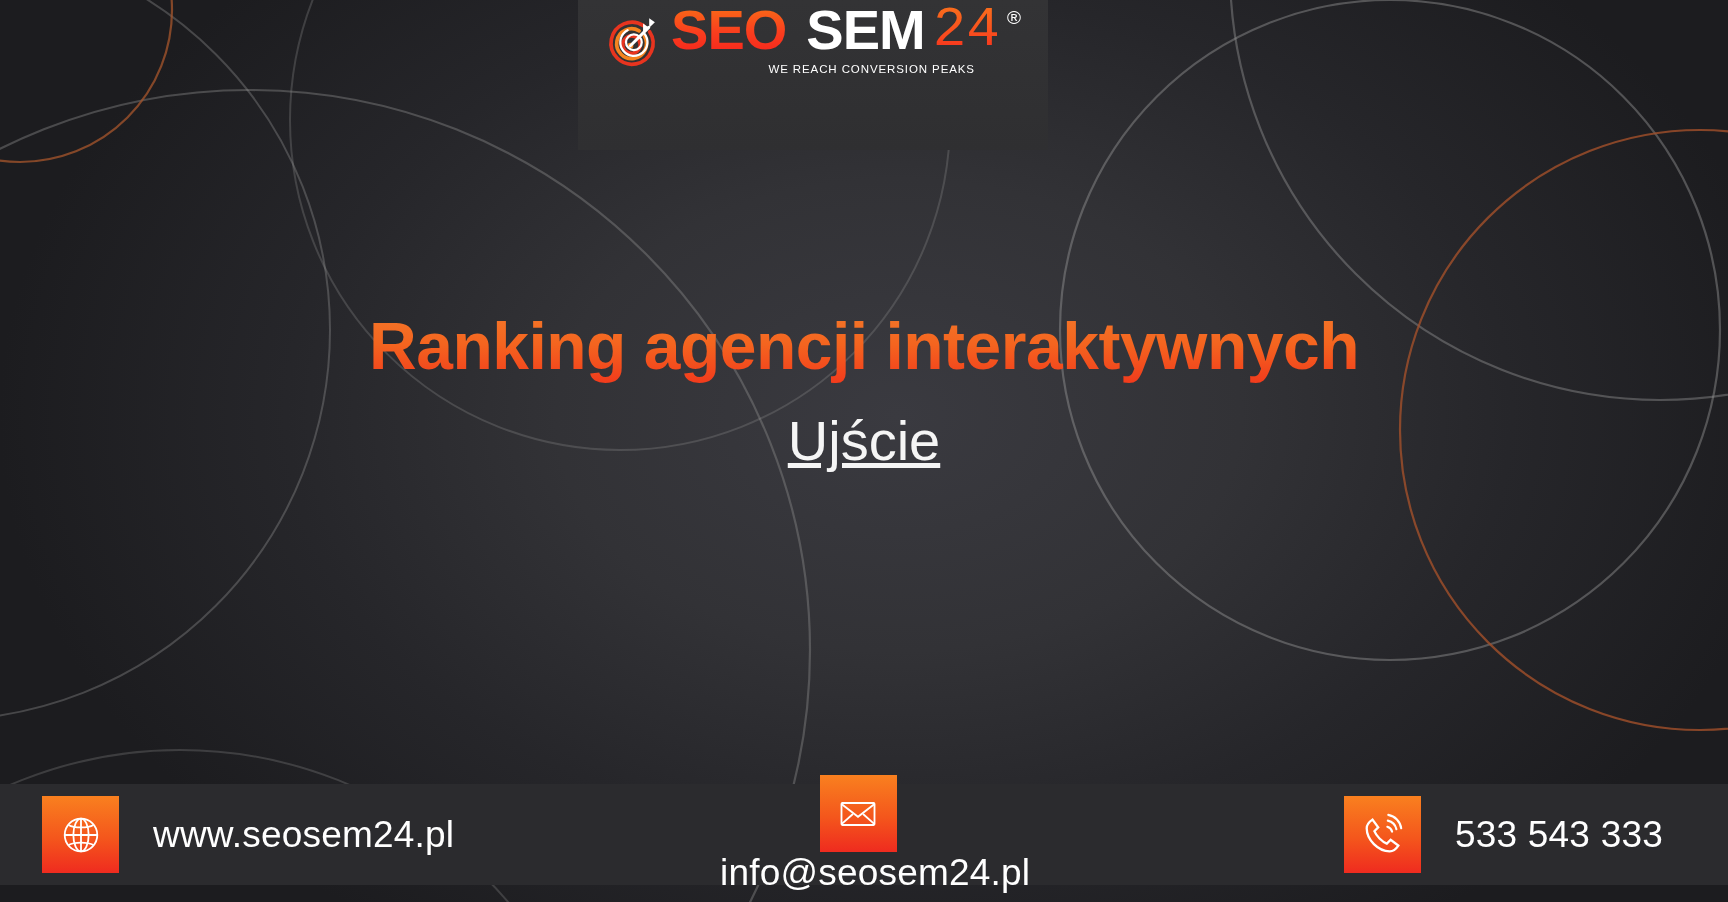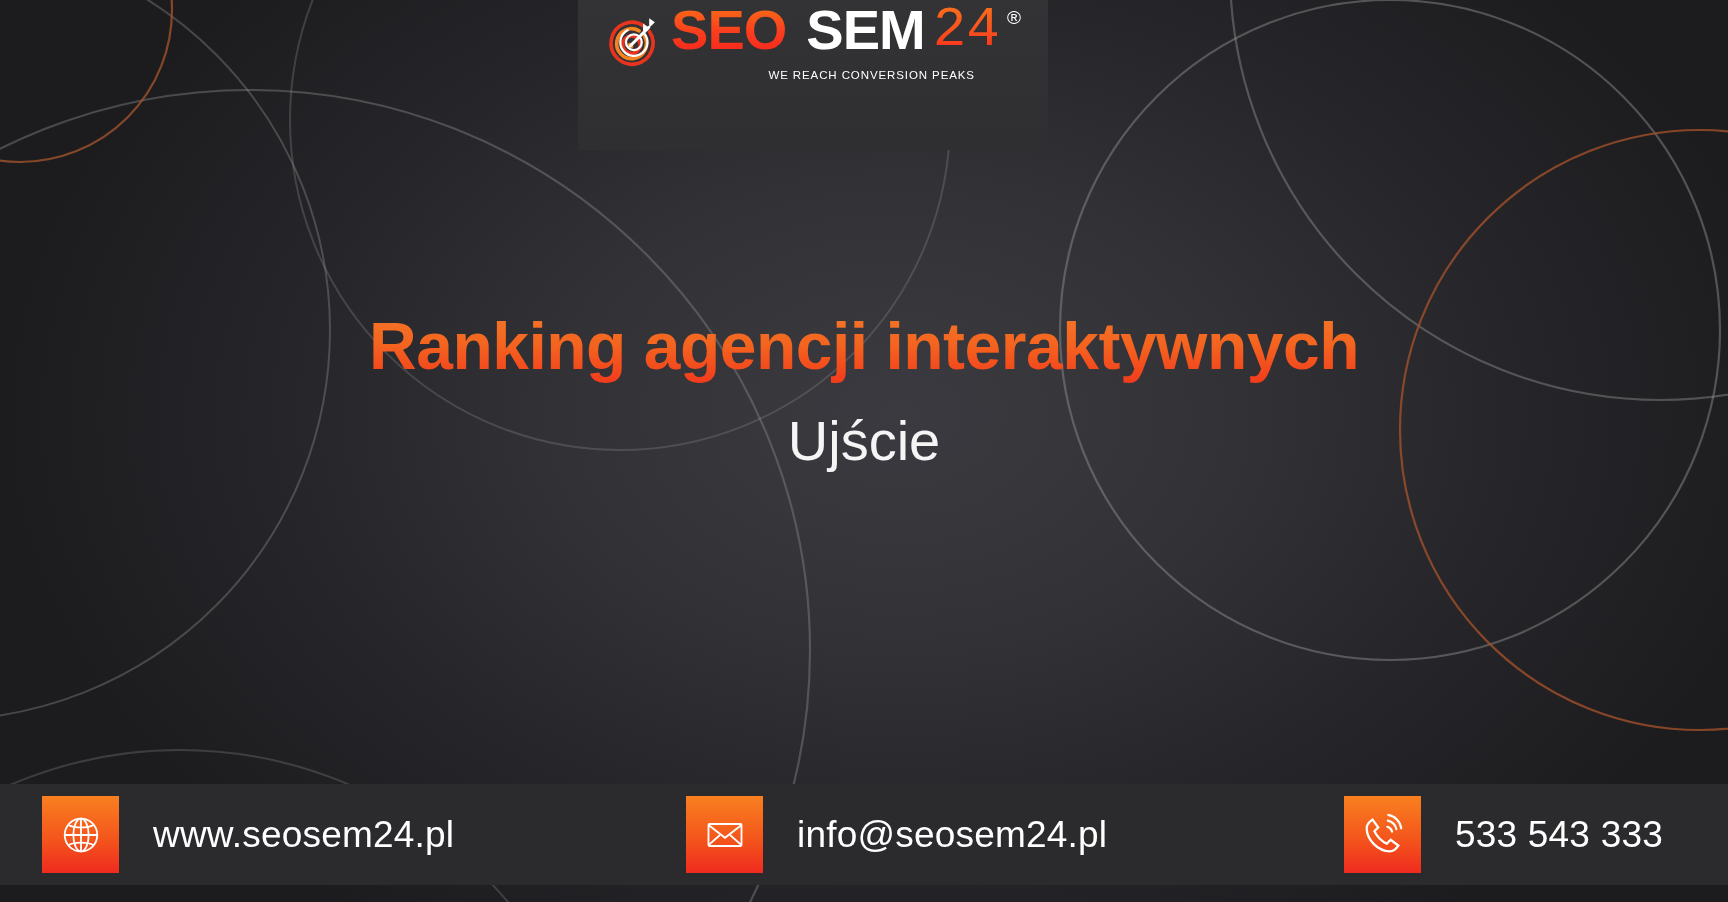--- a/index.html
+++ b/index.html
@@ -100,21 +100,21 @@
     margin-left: 7px;
     margin-top: 6px;
     font-weight: 400;
   }
   #logo-tagline {
     color: #ffffff;
     font-size: 11.5px;
     letter-spacing: 0.9px;
     font-weight: 400;
     text-align: right;
-    margin-top: 12px;
+    margin-top: 6px;
     padding-right: 46px;
   }
 
   
   #headline {
     position: absolute;
     top: 308px;
     left: 0;
     width: 100%;
     text-align: center;
@@ -129,40 +129,41 @@
   }
   #subtitle {
     position: absolute;
     top: 408px;
     left: 0;
     width: 100%;
     text-align: center;
     font-size: 56px;
     font-weight: 400;
     color: #f5f5f5;
+    text-decoration: underline;
   }
 
   
   #footer {
     position: absolute;
     left: 0;
     bottom: 17px;
     width: 1728px;
     height: 101px;
     background: #2b2b2e;
     display: flex;
     align-items: center;
   }
   .footer-item {
     display: flex;
     align-items: center;
     position: absolute;
   }
   #item-web   { left: 42px; align-items: center; }
-  #item-mail  { left: 686px; }
+  #item-mail  { left: 686px; flex-direction: column; }
   #item-phone { left: 1344px; }
 
   .icon-tile {
     width: 77px;
     height: 77px;
     background: linear-gradient(180deg, #f9801f 0%, #f4561c 55%, #ef2b1f 100%);
     display: flex;
     align-items: center;
     justify-content: center;
     flex: 0 0 auto;

